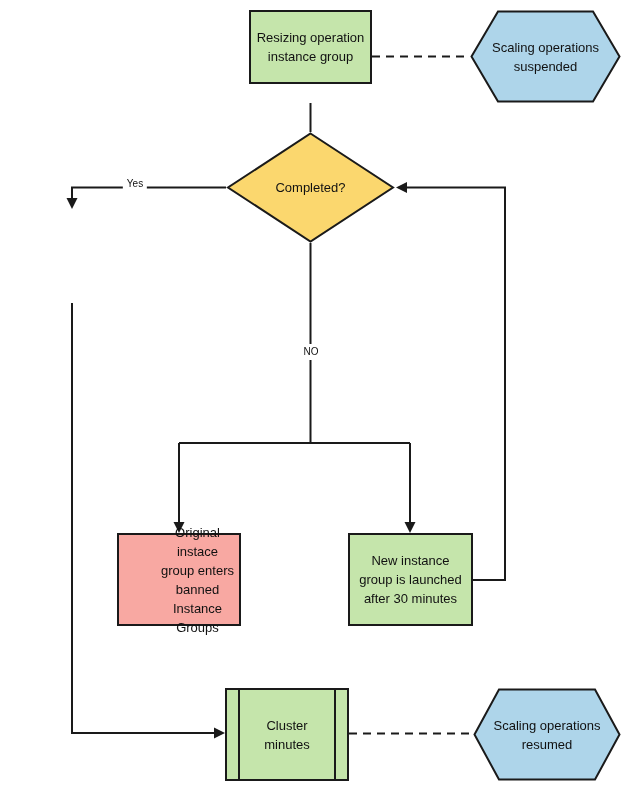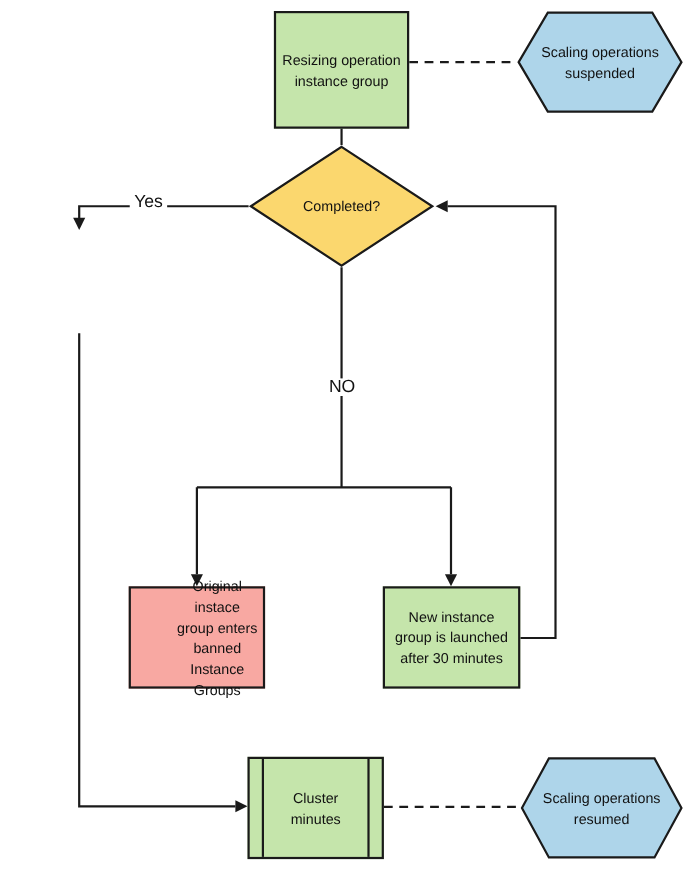--- a/index.html
+++ b/index.html
@@ -16,21 +16,21 @@
     position:absolute; box-sizing:border-box;
     display:flex; align-items:center; justify-content:center;
     text-align:center; font-size:13px; line-height:19px;
   }
   .rect { border:2px solid #1a1a1a; }
   .pbar { position:absolute; top:0; bottom:0; width:2px; background:#1a1a1a; }
   .shape-svg { position:absolute; left:0; top:0; width:100%; height:100%; }
   .label { position:relative; z-index:1; }
   .edge-label {
     position:absolute; transform:translate(-50%,-50%);
-    background:#ffffff; padding:0 4px; font-size:16px; line-height:16px; z-index:2;
+    background:#ffffff; padding:0 4px; font-size:10px; line-height:16px; z-index:2;
   }
 </style>
 </head>
 <body>
 
 <div class="canvas">
 
   <svg class="connectors">
     <path class="edge" d="M310.5 103 V132"></path>
     <path class="edge dashed" d="M372 56.5 H470"></path>
@@ -39,21 +39,21 @@
     <path class="edge" d="M310.5 243 V443 M179 443 H410 M179 443 V522 M410 443 V522"></path>
     <polygon class="arrow" points="179,533 173.5,522 184.5,522"></polygon>
     <polygon class="arrow" points="410,533 404.5,522 415.5,522"></polygon>
     <path class="edge" d="M72 303 V733 H214"></path>
     <polygon class="arrow" points="225,733 214,727.5 214,738.5"></polygon>
     <path class="edge" d="M473 580 H505 V187.5 H407"></path>
     <polygon class="arrow" points="396,187.5 407,182 407,193"></polygon>
     <path class="edge dashed" d="M349 733.5 H473"></path>
   </svg>
 
-  <div class="node rect" style="left: 249px; top: 10px; width: 123px; height: 107px; background-color: rgb(197, 229, 171);">
+  <div class="node rect" style="left: 249px; top: 10px; width: 123px; height: 74px; background-color: rgb(197, 229, 171);">
     <div class="label">
       <div>Resizing operation</div>
       <div>instance group</div>
     </div>
   </div>
 
   <div class="node" style="left:470px; top:10px; width:151px; height:93px;">
     <svg class="shape-svg" viewBox="0 0 151 93">
       <polygon points="1.5,46.5 28,1.5 123,1.5 149.5,46.5 123,91.5 28,91.5" stroke="#1a1a1a" stroke-width="2" fill="#aed5ea"></polygon>
     </svg>

